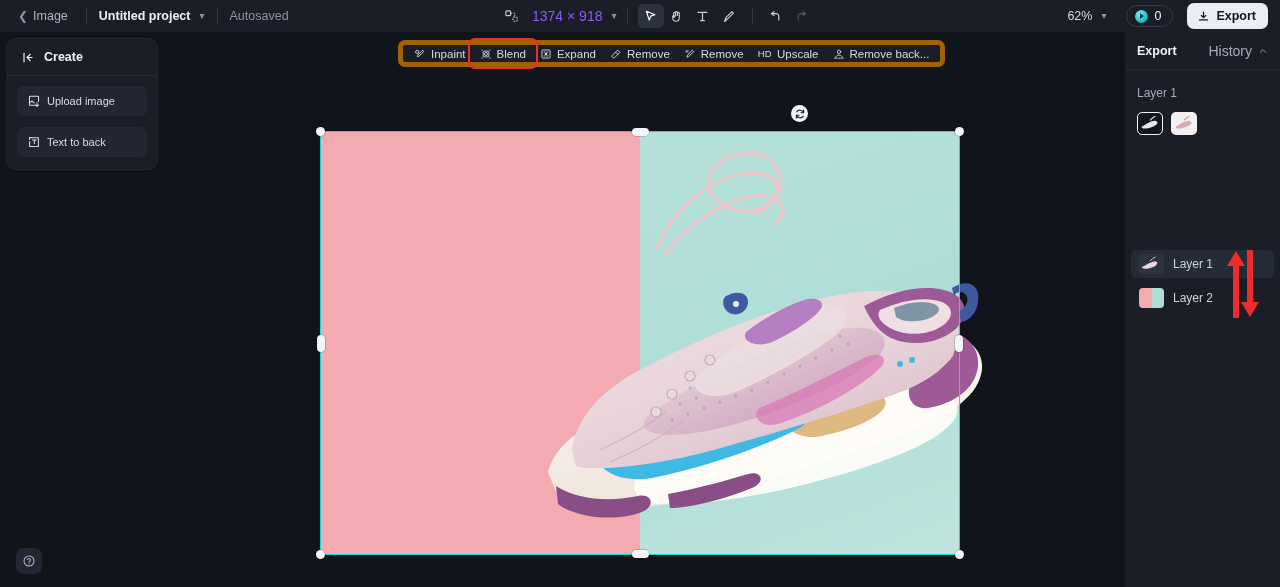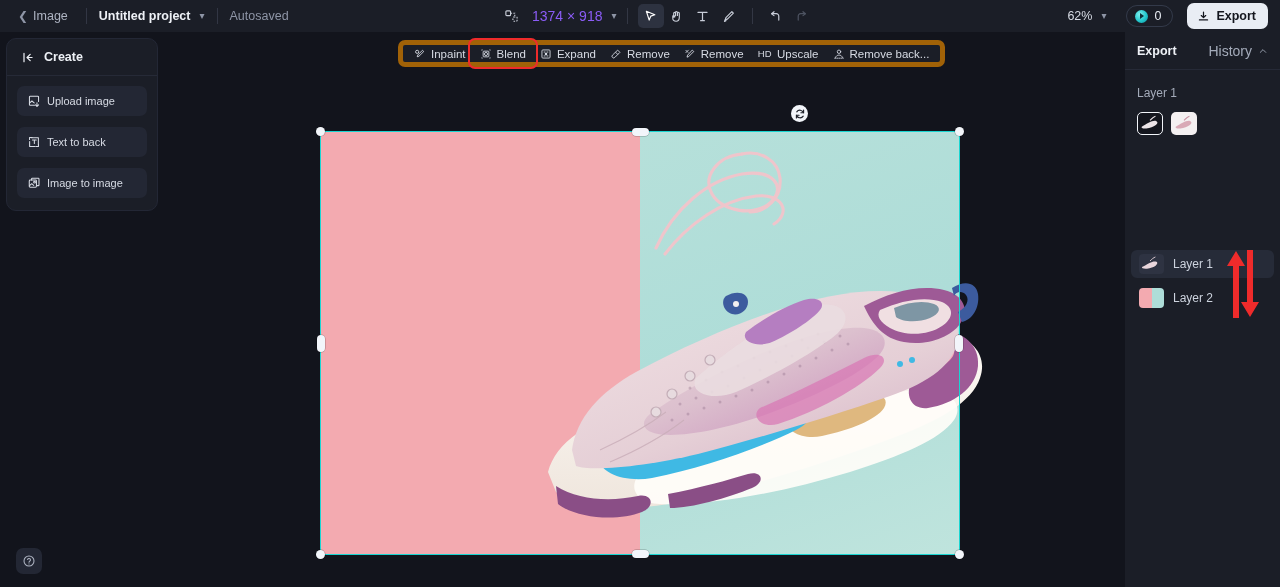--- a/index.html
+++ b/index.html
@@ -455,29 +455,20 @@
       </div>
       <div class="create-item">
         <svg width="14" height="14" viewBox="0 0 16 16" fill="none" stroke="#d7dbe4" stroke-width="1.2" stroke-linecap="round" stroke-linejoin="round">
           <path d="M2.9 5.2V2.9h3M13.1 10.8v2.3h-3"></path>
           <path d="M5.1 3.2h7.9v7.6"></path>
           <path d="M3 7.4v5.7h6.2"></path>
           <path d="M6.2 5.6h4.4M8.4 5.6v4"></path>
         </svg>
         <span>Text to back</span>
       </div>
-      <div class="create-item">
-        <svg width="14" height="14" viewBox="0 0 16 16" fill="none" stroke="#d7dbe4" stroke-width="1.2" stroke-linecap="round" stroke-linejoin="round">
-          <rect x="2.6" y="4.6" width="8.2" height="8.2" rx="1"></rect>
-          <path d="M5.2 4.6V3.3a.8.8 0 0 1 .8-.8h6.9a.8.8 0 0 1 .8.8v6.9a.8.8 0 0 1-.8.8h-1.1"></path>
-          <path d="M2.9 11 5.4 8.8l2.3 2"></path>
-          <circle cx="8.6" cy="7.1" r="1"></circle>
-        </svg>
-        <span>Image to image</span>
-      </div>
     </div>
   </div>
 
   <div class="action-bar">
     <div class="action-item">
       <svg width="12" height="12" viewBox="0 0 16 16" fill="none" stroke="#d7dbe4" stroke-width="1.2" stroke-linejoin="round">
         <path d="M11.3 3 13 4.7 6.6 11 4.3 11.7 5 9.4Z"></path>
         <circle cx="4.2" cy="5.1" r="2.1"></circle>
       </svg>
       <span>Inpaint</span>

